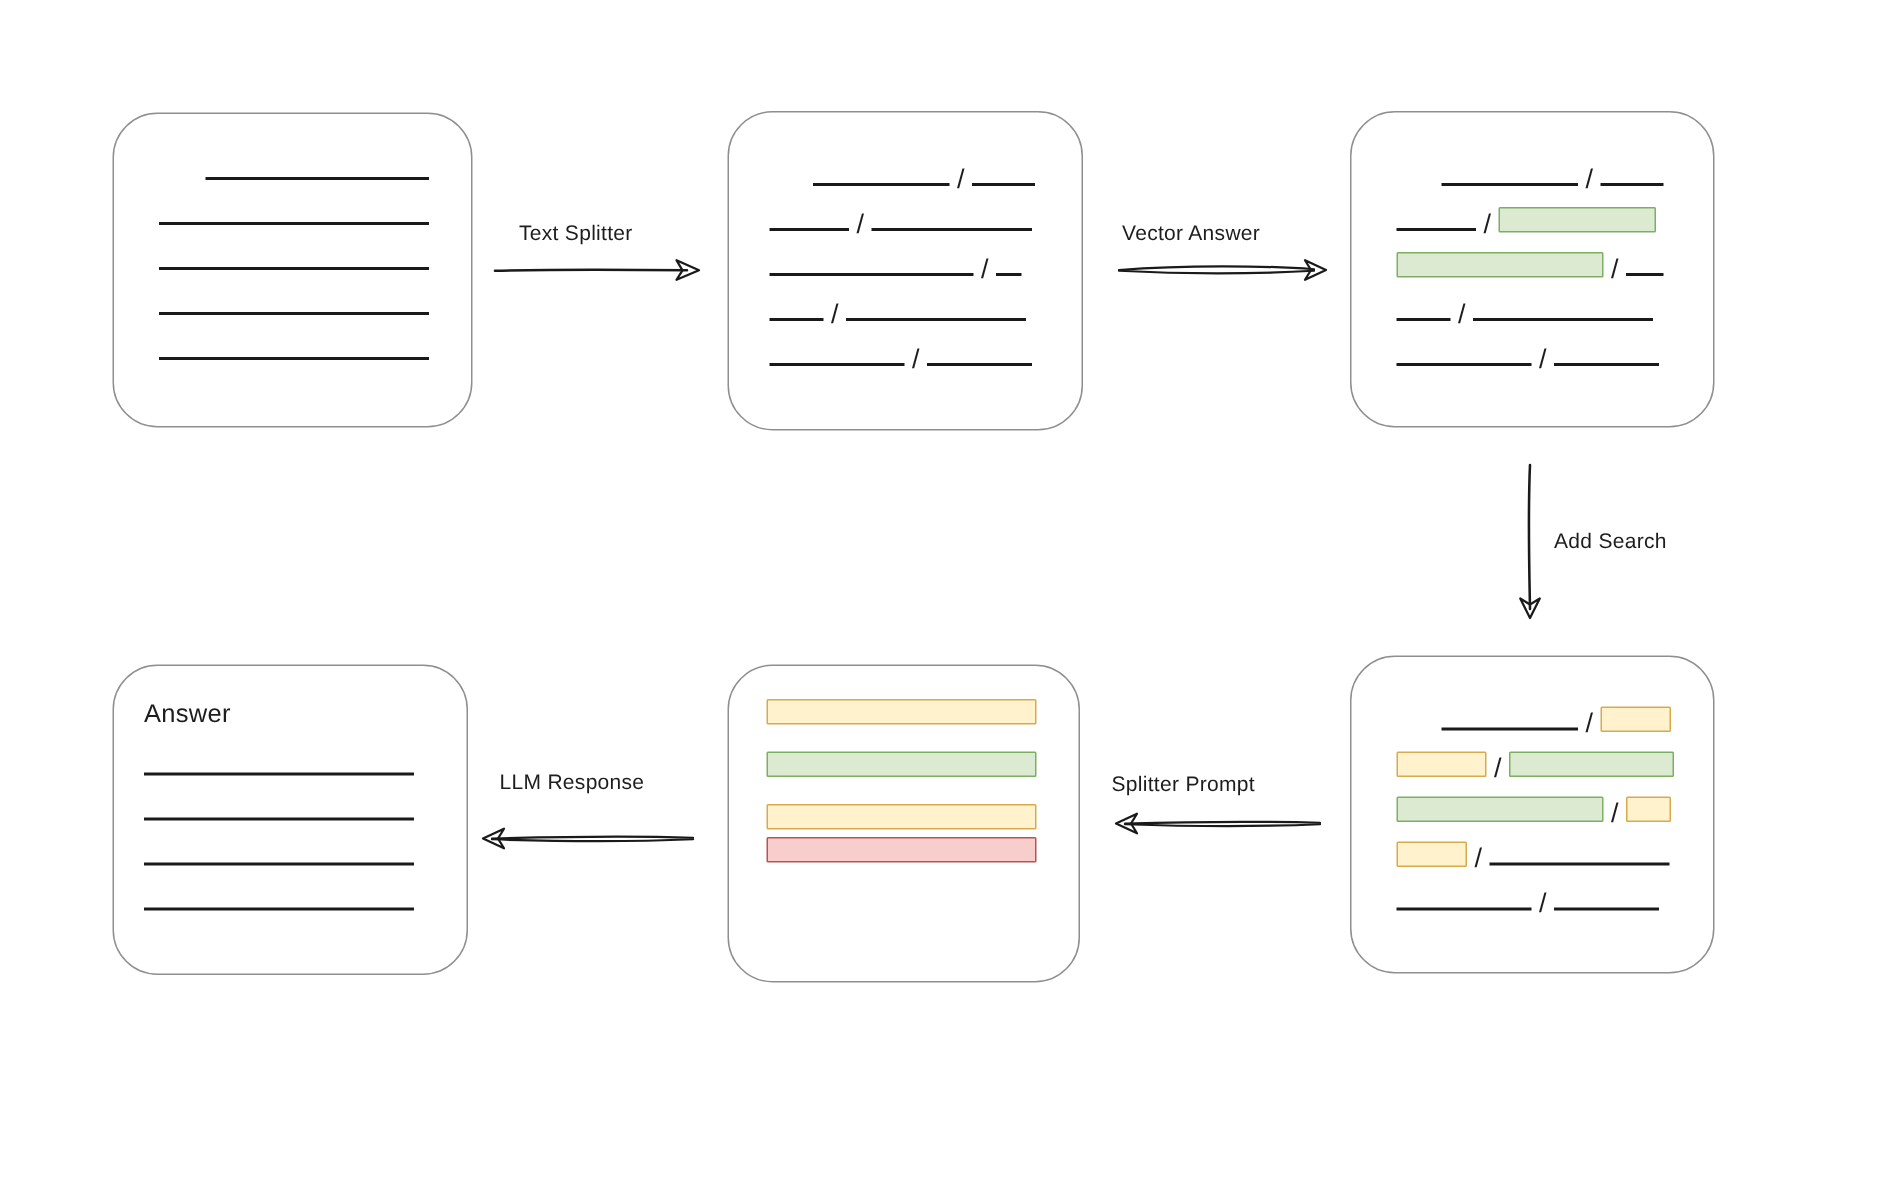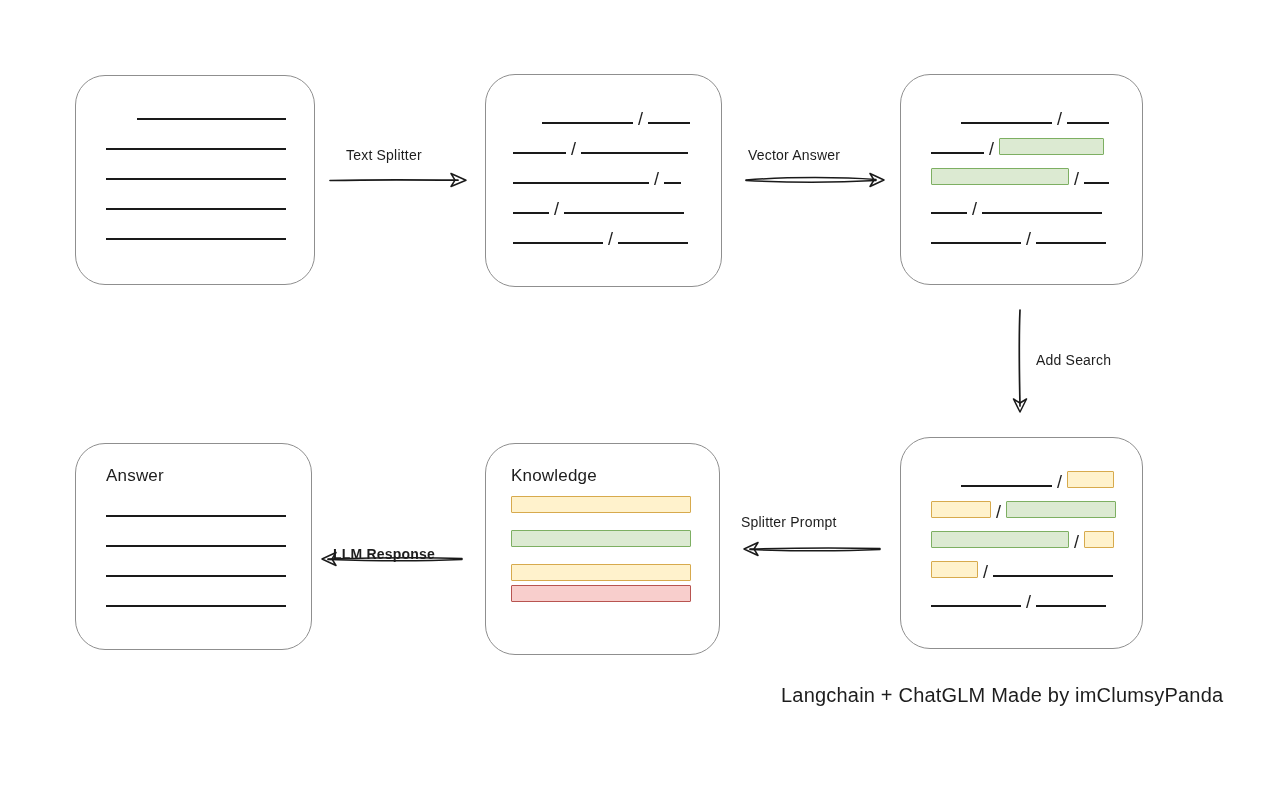--- a/index.html
+++ b/index.html
@@ -25,21 +25,21 @@
   .bar{width:180px;border-radius:1px;}
   .arrow-label{position:absolute;font-size:14px;white-space:nowrap;letter-spacing:.2px;}
   .arrow-svg{position:absolute;overflow:visible;}
   .caption{position:absolute;font-size:20px;white-space:nowrap;letter-spacing:.2px;}
   
   #box-document{padding:15px 0 0 30px;}
   #box-split{padding:20px 0 0 27px;}
   #box-matched{padding:20px 0 0 30px;}
   #box-context{padding:20px 0 0 30px;}
   #box-prompt{padding:22px 0 0 25px;}
-  #box-answer{padding:22px 0 0 30px;}
+  #box-answer{padding:22px 0 0 20px;}
 </style>
 </head>
 <body>
 
 <div id="stage">
 
   <div class="box" id="box-document" style="left:75px;top:75px;width:240px;height:210px;">
       <div class="chunk-row" style="padding-left: 31px;">
         <span class="seg-line" style="width: 149px; border-bottom-color: rgb(26, 26, 26);"></span>
       </div>
@@ -135,21 +135,20 @@
         <span class="seg-line" style="width: 120px; border-bottom-color: rgb(26, 26, 26);"></span>
       </div>
       <div class="chunk-row">
         <span class="seg-line" style="width: 90px; border-bottom-color: rgb(26, 26, 26);"></span>
         <span class="seg-slash">/</span>
         <span class="seg-line" style="width: 70px; border-bottom-color: rgb(26, 26, 26);"></span>
       </div>
     </div>
 
   <div class="box" id="box-prompt" style="left:485px;top:443px;width:235px;height:212px;">
-    <div class="box-heading" style="margin-bottom:10px;">Knowledge</div>
     <div><div class="bar seg-chunk chunk-yellow" style="background: rgb(255, 242, 204); border-color: rgb(215, 170, 77);"></div><div class="bar seg-chunk chunk-green" style="background: rgb(220, 234, 210); border-color: rgb(125, 175, 98); margin-top: 13px;"></div><div class="bar seg-chunk chunk-yellow" style="background: rgb(255, 242, 204); border-color: rgb(215, 170, 77); margin-top: 13px;"></div></div>
     <div><div class="bar seg-chunk chunk-red" style="background: rgb(248, 206, 204); border-color: rgb(184, 84, 80);"></div></div>
   </div>
 
   <div class="box" id="box-answer" style="left:75px;top:443px;width:237px;height:207px;">
     <div class="box-heading" style="margin-bottom:2px;">Answer</div>
     <div>
         <div class="chunk-row">
           <span class="seg-line" style="width: 180px; border-bottom-color: rgb(26, 26, 26);"></span>
         </div>
@@ -189,17 +188,16 @@
     <path d="M142,12.5 C95,14.5 55,14 12,12.5" fill="none" stroke="#1a1a1a" stroke-width="1.5" stroke-linecap="round"></path>
     <path d="M20,5.5 L6,12 L20,18.5 L16,12 Z" fill="none" stroke="#1a1a1a" stroke-width="1.5" stroke-linejoin="round"></path>
   </svg>
   <span class="arrow-label" style="left:741px;top:514px;">Splitter Prompt</span>
 
   <svg class="arrow-svg" style="left:316px;top:547px;" width="148" height="24" viewBox="0 0 148 24">
     <path d="M146,11.5 C105,10 55,10.8 12,12" fill="none" stroke="#1a1a1a" stroke-width="1.5" stroke-linecap="round"></path>
     <path d="M146,12.5 C100,14.5 50,13.8 12,12.5" fill="none" stroke="#1a1a1a" stroke-width="1.5" stroke-linecap="round"></path>
     <path d="M20,5.5 L6,12 L20,18.5 L16,12 Z" fill="none" stroke="#1a1a1a" stroke-width="1.5" stroke-linejoin="round"></path>
   </svg>
-  <span class="arrow-label" style="left:333px;top:546px;font-weight:bold;">LLM Response</span>
-
-  <div class="caption" style="left:781px;top:684px;">Langchain + ChatGLM Made by imClumsyPanda</div>
+  <span class="arrow-label" style="left:333px;top:513px;">LLM Response</span>
+
 
 </div>
 
 </body></html>

